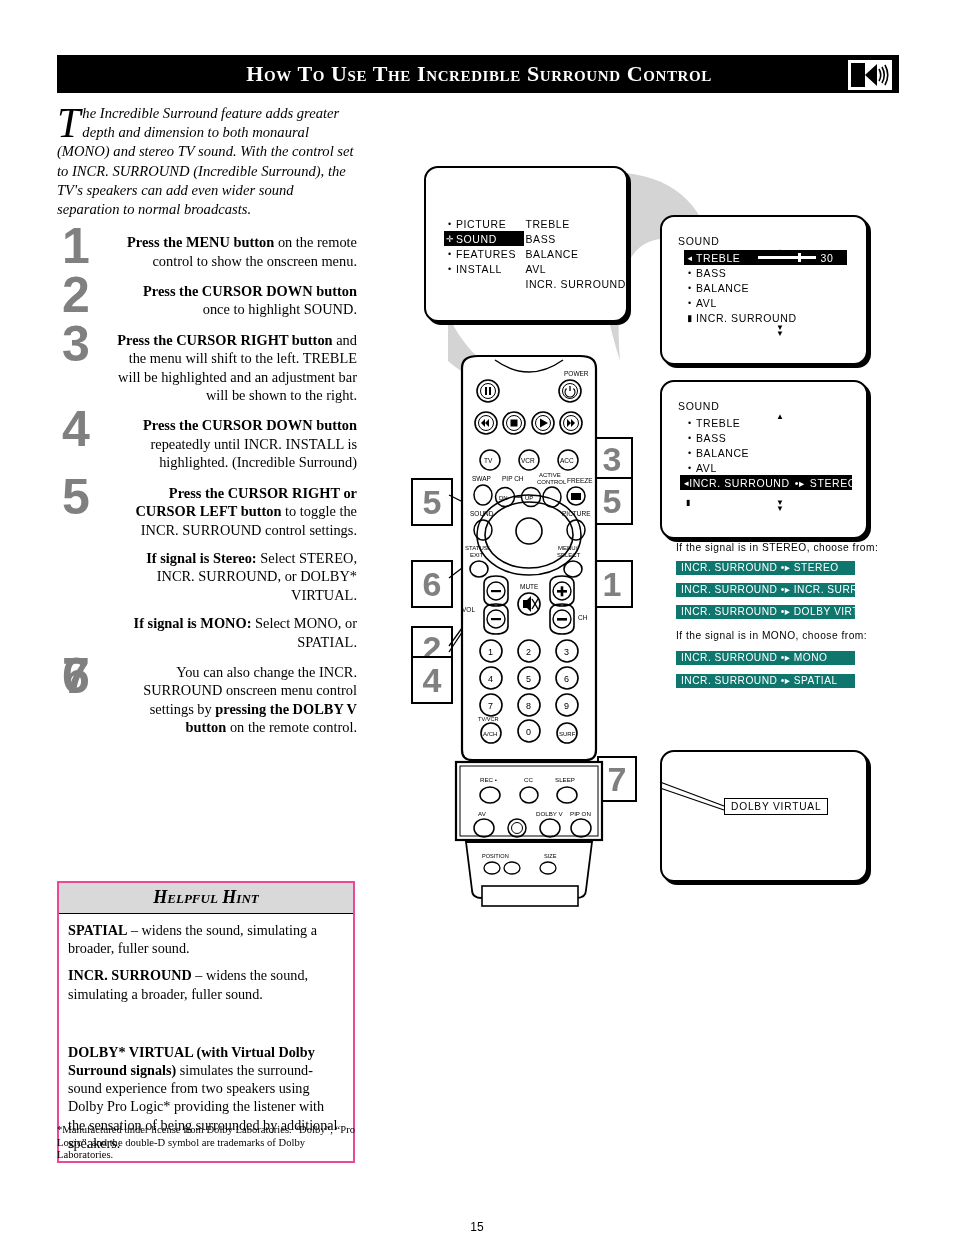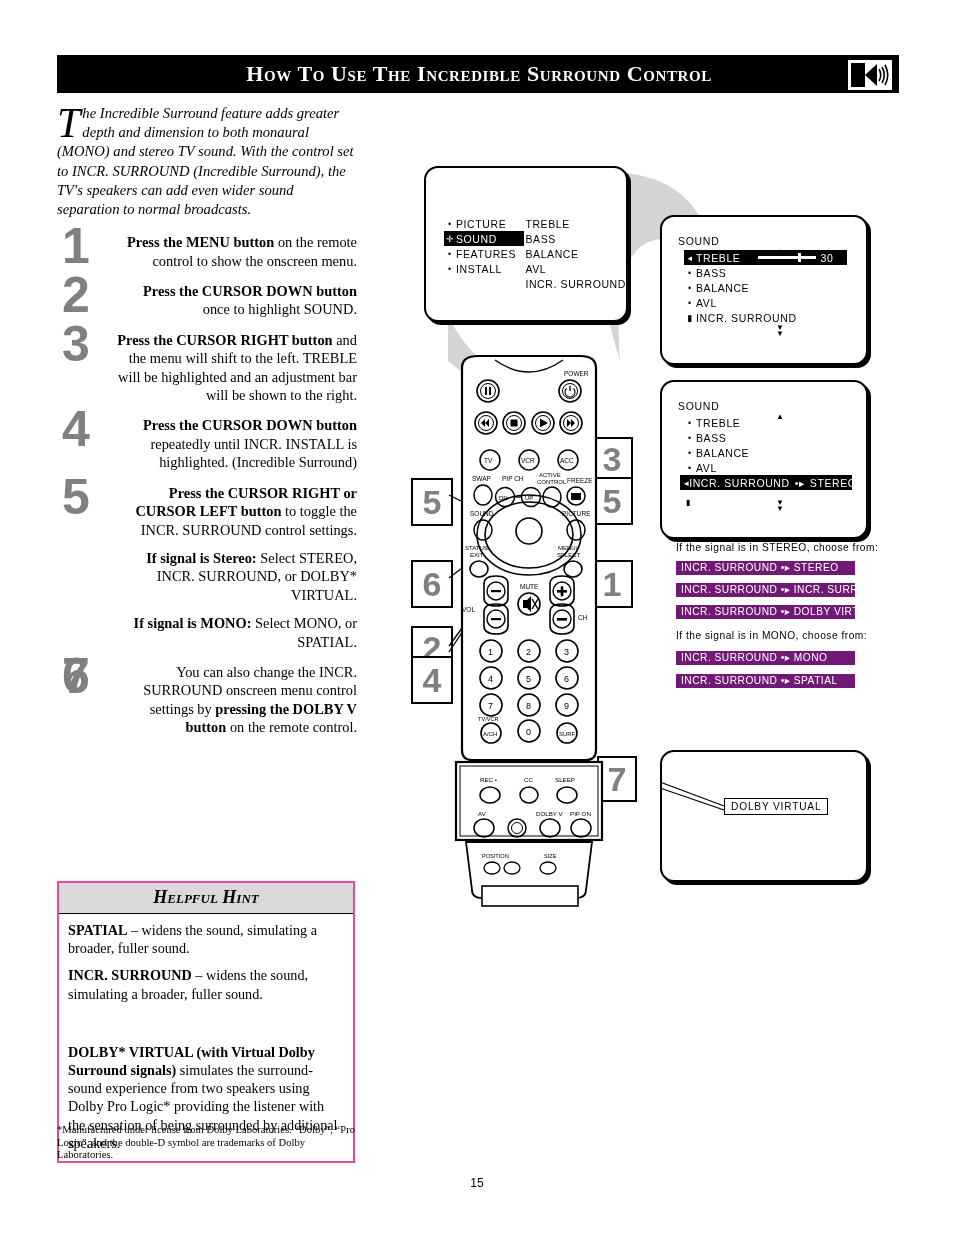--- a/index.html
+++ b/index.html
@@ -124,21 +124,21 @@
 
   .footnote {
     position: absolute;
     left: 57px; top: 1124px;
     width: 300px;
     font-size: 10.6px;
     line-height: 12.6px;
   }
   .page-num {
     position: absolute;
-    left: 0; top: 1176px;
+    left: 0; top: 1220px;
     width: 954px;
     text-align: center;
     font-family: "Liberation Sans", sans-serif;
     font-size: 12px;
   }
 
   
   .tv {
     position: absolute;
     background: #fff;
@@ -195,21 +195,21 @@
 
   
   .opt-label {
     position: absolute;
     font-family: "Liberation Sans", sans-serif;
     font-size: 10.2px;
     letter-spacing: 0.5px;
   }
   .opt-bar {
     position: absolute;
-    background: #701a75;
+    background: #0f766e;
     color: #fff;
     font-family: "Liberation Sans", sans-serif;
     font-size: 10.2px;
     letter-spacing: 0.5px;
     height: 14px;
     line-height: 14px;
     padding-left: 5px;
     white-space: nowrap;
     overflow: hidden;
   }

